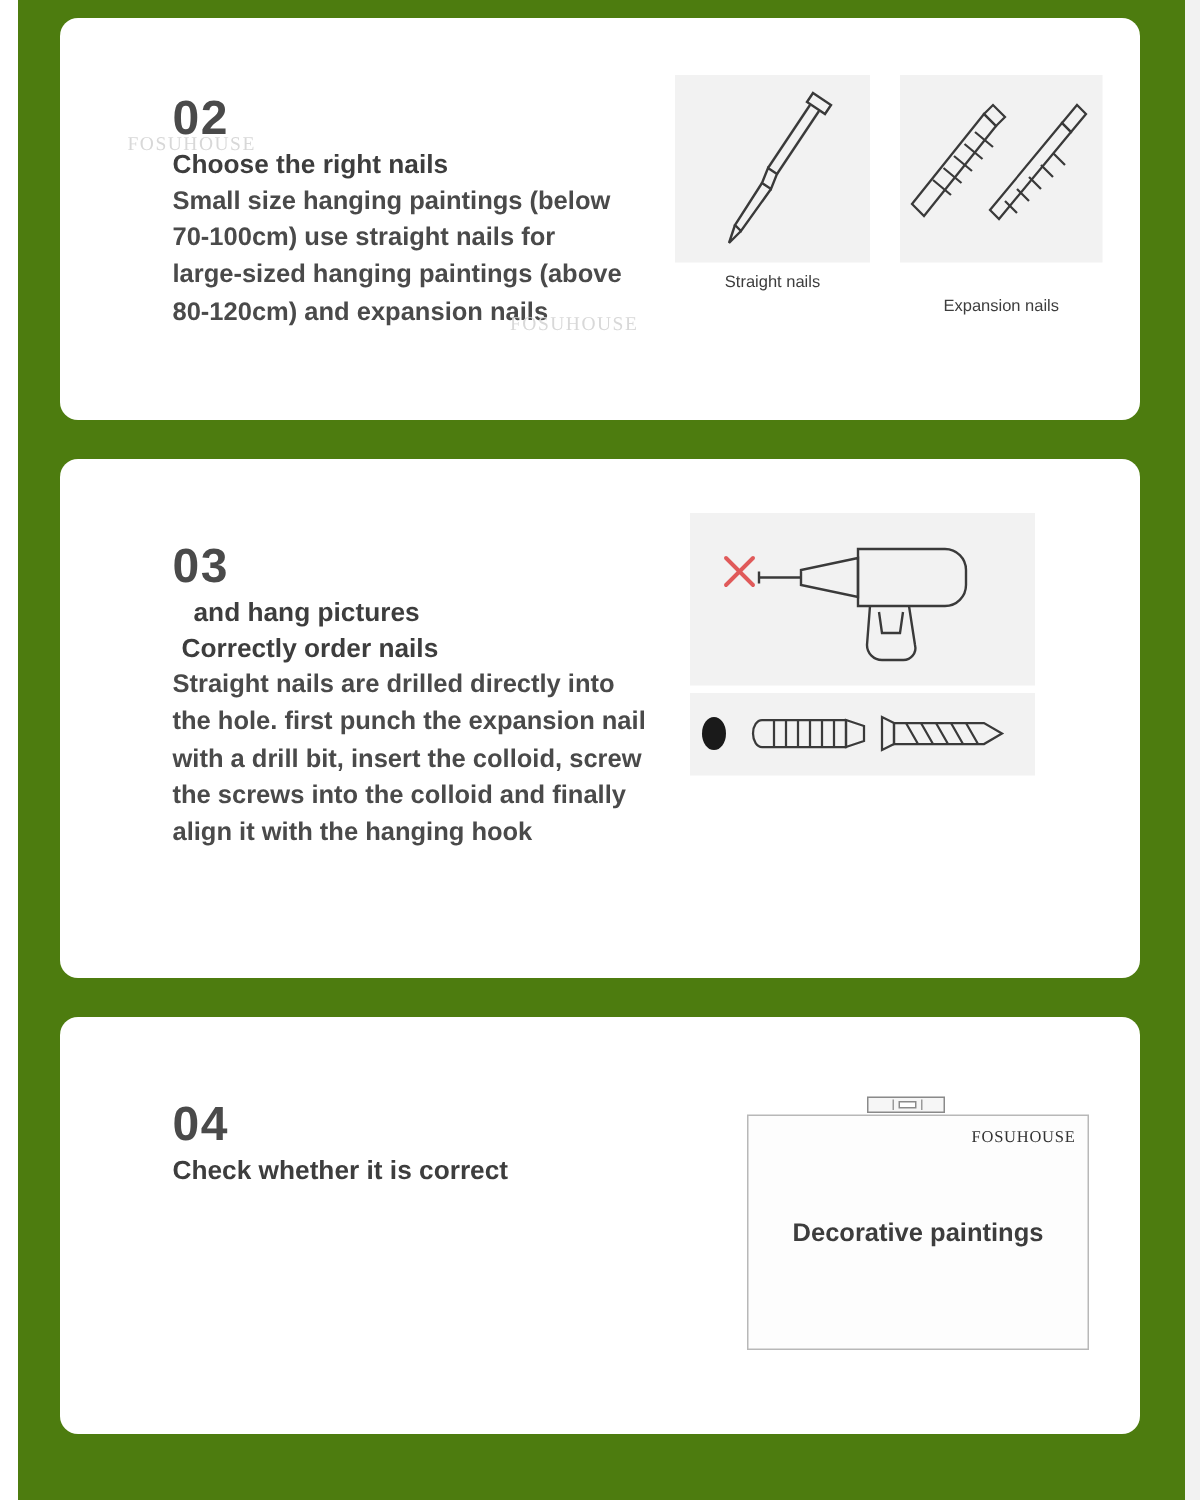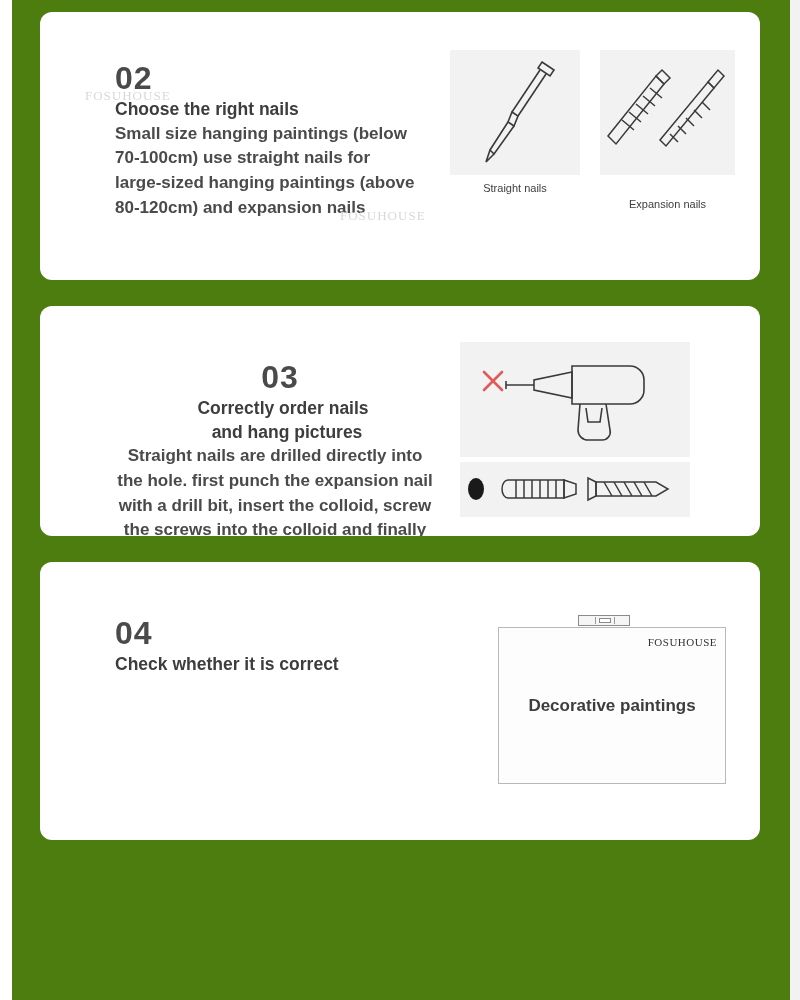--- a/index.html
+++ b/index.html
@@ -40,21 +40,21 @@
   }
   .card {
     position: relative;
     background: #ffffff;
     border-radius: 12px;
     box-sizing: border-box;
     margin-bottom: 26px;
     overflow: hidden;
   }
   .card-1 { height: 268px; }
-  .card-2 { height: 230px; text-align: center; }
+  .card-2 { height: 346px; }
   .card-3 { height: 278px; }
 
   .card-inner {
     position: relative;
     width: 100%;
     height: 100%;
   }
   .text-col {
     position: absolute;
   }
@@ -243,22 +243,22 @@
           <div class="cap" style="left:160px; top:148px; width:135px;">Expansion nails</div>
         </div>
       </div>
     </div>
 
     <div class="card card-2">
       <div class="card-inner">
         <div class="text-col" style="left:75px; top:55px; width:330px;">
           <div class="step-num">03</div>
           <div class="step-title" style="padding-left:6px;">
+            <div style="padding-left:8px;">and hang pictures</div>
             <div>Correctly order nails</div>
-            <div style="padding-left:8px;">and hang pictures</div>
           </div>
           <div class="step-body" style="max-width:320px;">Straight nails are drilled directly into the hole. first punch the expansion nail with a drill bit, insert the colloid, screw the screws into the colloid and finally align it with the hanging hook</div>
         </div>
 
         <div class="art2">
           <div class="photo-box" style="left:30px; top:0px; width:230px; height:115px;">
             <svg width="230" height="115" viewBox="0 0 230 115">
               <g fill="none" stroke="#3a3a3a" stroke-width="1.6">
                 <path d="M112 24 h58 a14 14 0 0 1 14 14 v10 a14 14 0 0 1 -14 14 h-58 z"></path>
                 <path d="M112 30 L74 38 L74 48 L112 56 Z"></path>

